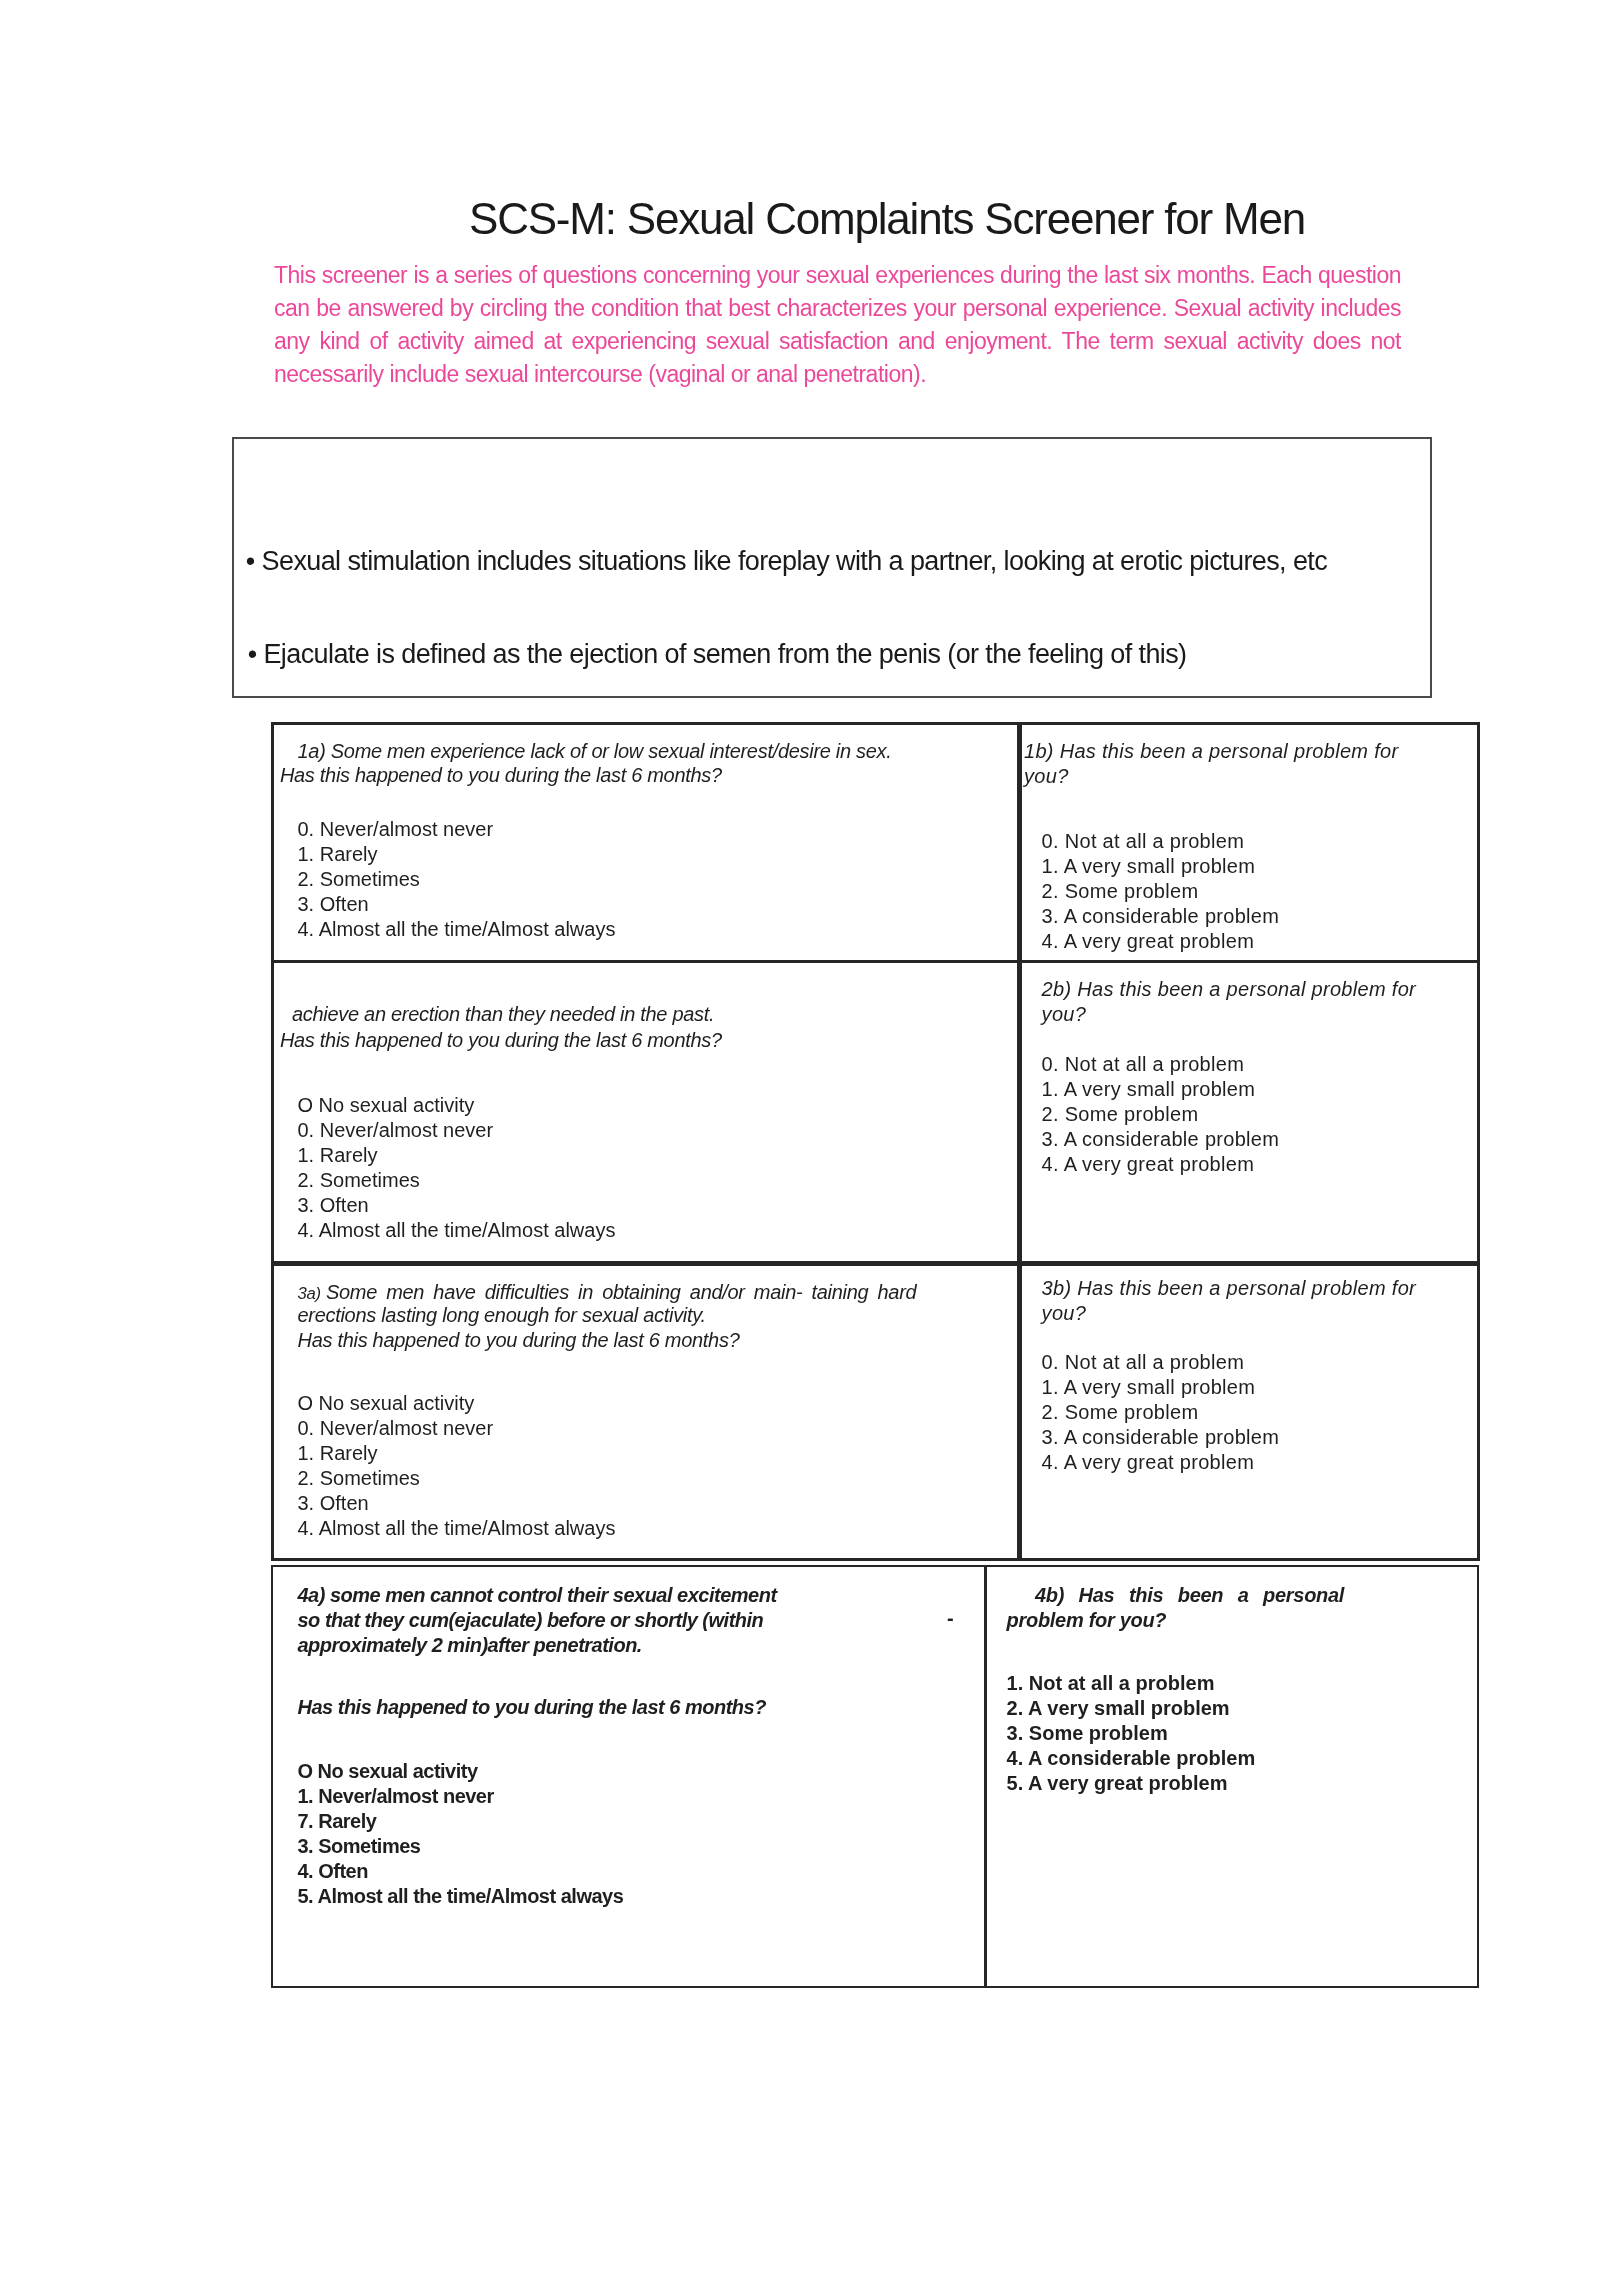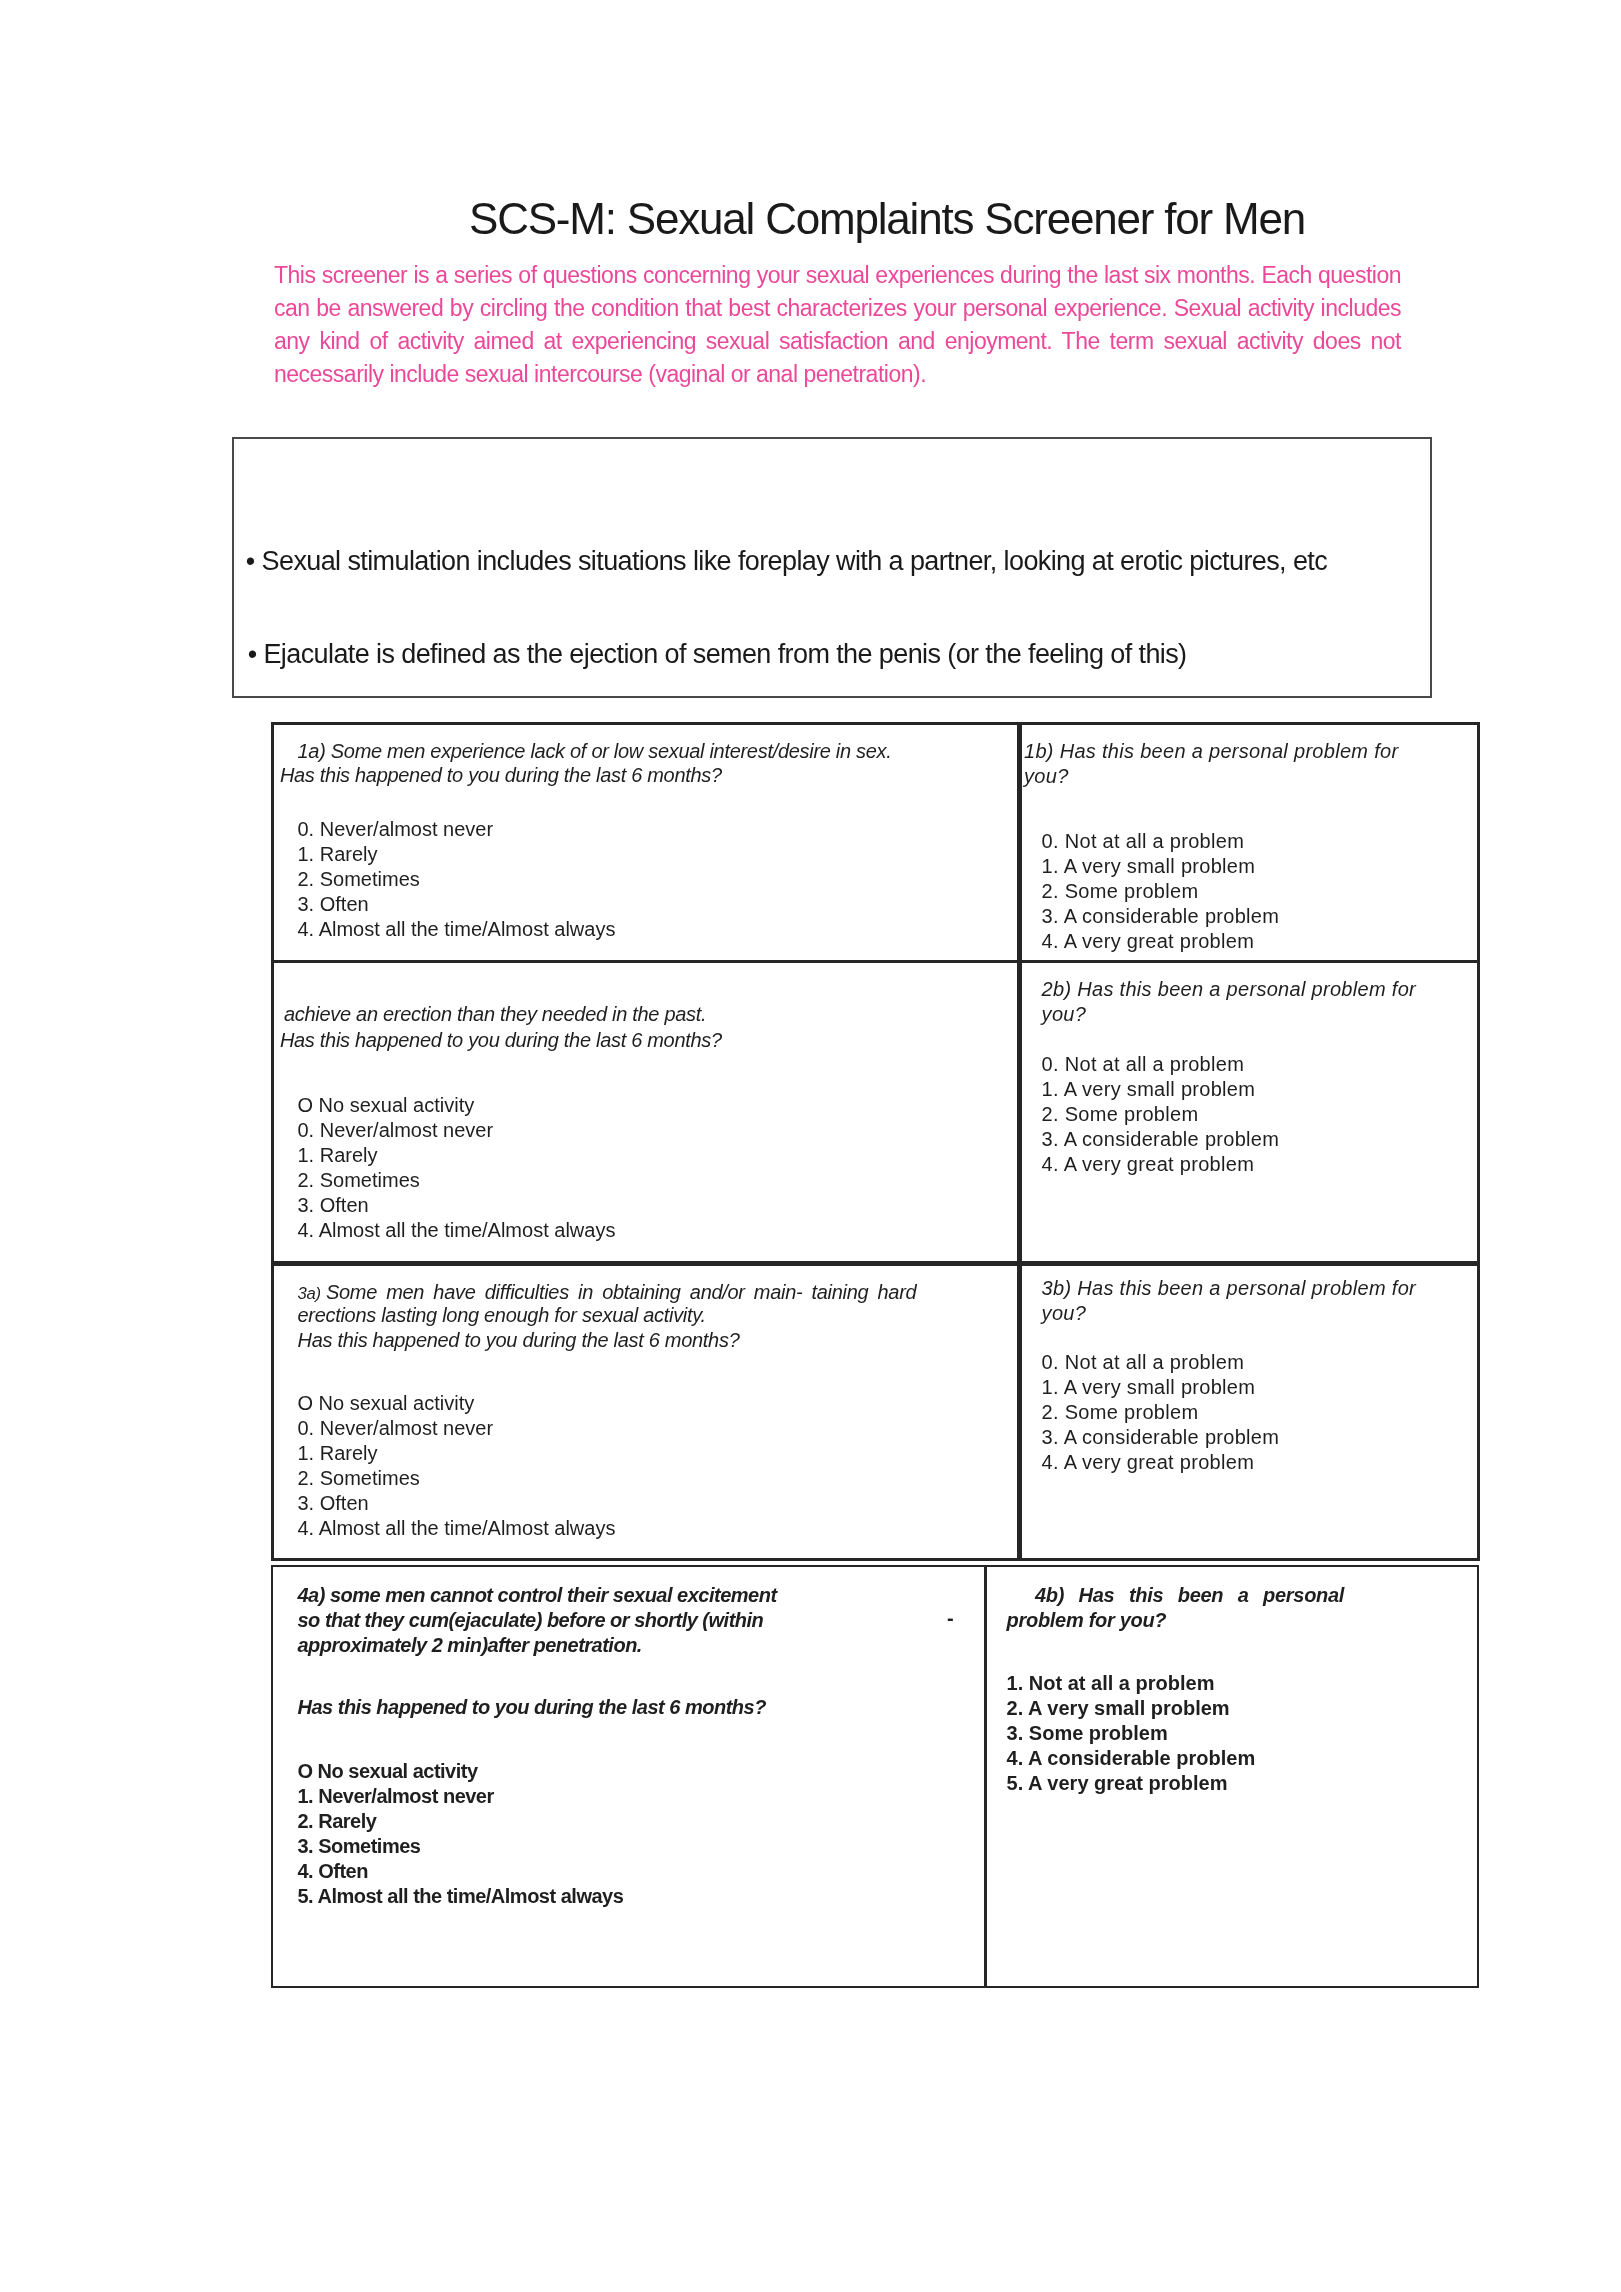--- a/index.html
+++ b/index.html
@@ -62,21 +62,21 @@
     <div class="opts wide" style="left:21.6px;top:104px;">
       <div>0. Not at all a problem</div>
       <div>1. A very small problem</div>
       <div>2. Some problem</div>
       <div>3. A considerable problem</div>
       <div>4. A very great problem</div>
     </div>
   </div>
 
   <div class="cell" style="left:271px;top:960px;width:751px;height:306px;">
-    <div class="qtext" style="left:10px;top:39px;">achieve an erection than they needed in the past.</div>
+    <div class="qtext" style="left:18px;top:39px;">achieve an erection than they needed in the past.</div>
     <div class="qtext" style="left:5.9px;top:65px;">Has this happened to you during the last 6 months?</div>
     <div class="opts" style="left:23.5px;top:130px;">
       <div>O No sexual activity</div>
       <div>0. Never/almost never</div>
       <div>1. Rarely</div>
       <div>2. Sometimes</div>
       <div>3. Often</div>
       <div>4. Almost all the time/Almost  always</div>
     </div>
   </div>
@@ -120,21 +120,21 @@
 
   <div class="cell" style="left:271px;top:1565px;width:716px;height:423px;border-width:2.9px;">
     <div class="qtext bold narrow" style="left:24.5px;top:15.7px;">4a) some men cannot control their sexual excitement</div>
     <div class="qtext bold narrow" style="left:24.5px;top:41px;">so that they cum(ejaculate) before or shortly (within</div>
     <div class="qtext bold" style="left:674px;top:39px;font-style:normal;">-</div>
     <div class="qtext bold narrow" style="left:24.5px;top:66px;">approximately 2 min)after penetration.</div>
     <div class="qtext bold narrow" style="left:24.5px;top:128px;">Has this happened to you during the last 6 months?</div>
     <div class="opts bold narrow" style="left:24.5px;top:192px;">
       <div>O No sexual activity</div>
       <div>1. Never/almost never</div>
-      <div>2. Rarely</div>
+      <div>7. Rarely</div>
       <div>3. Sometimes</div>
       <div>4. Often</div>
       <div>5. Almost all the time/Almost always</div>
     </div>
   </div>
   <div class="cell" style="left:984px;top:1565px;width:495px;height:423px;border-width:2.9px;">
     <div class="qtext bold" style="left:49px;top:15.7px;white-space:pre;word-spacing:2px;">4b)  Has  this  been  a  personal</div>
     <div class="qtext bold" style="left:20.6px;top:41px;">problem for you?</div>
     <div class="opts bold" style="left:20.6px;top:104px;">
       <div>1. Not at all a problem</div>

